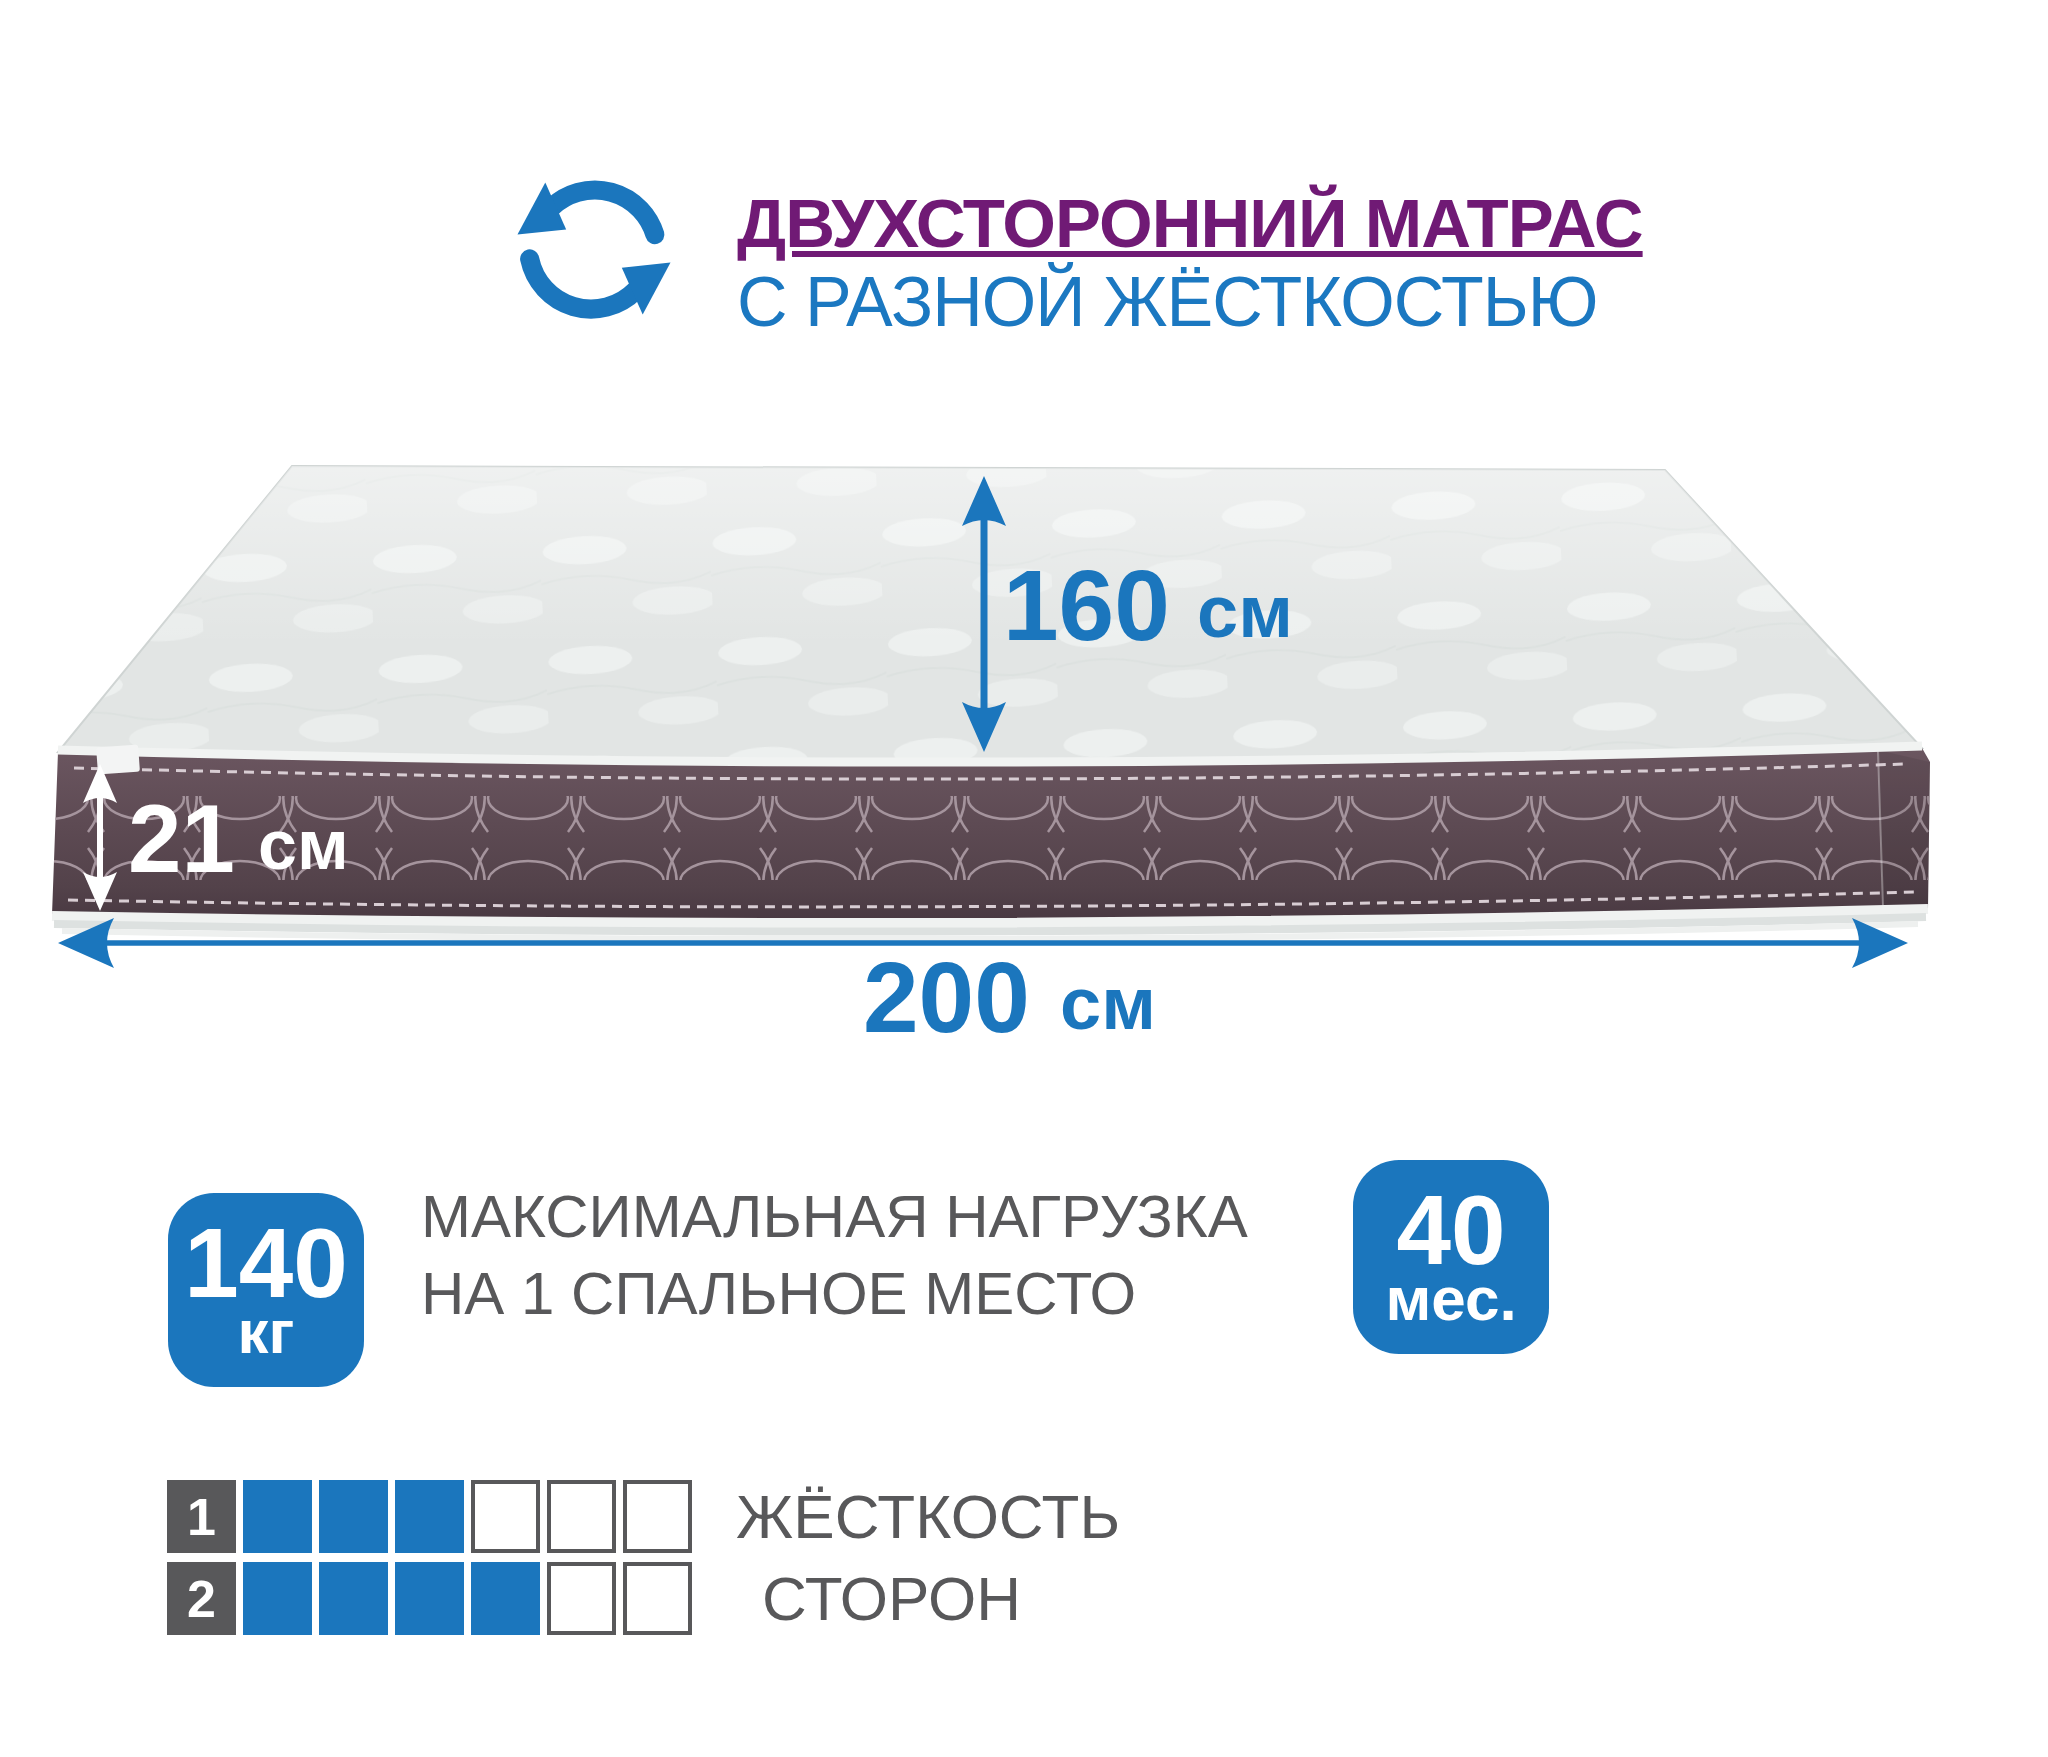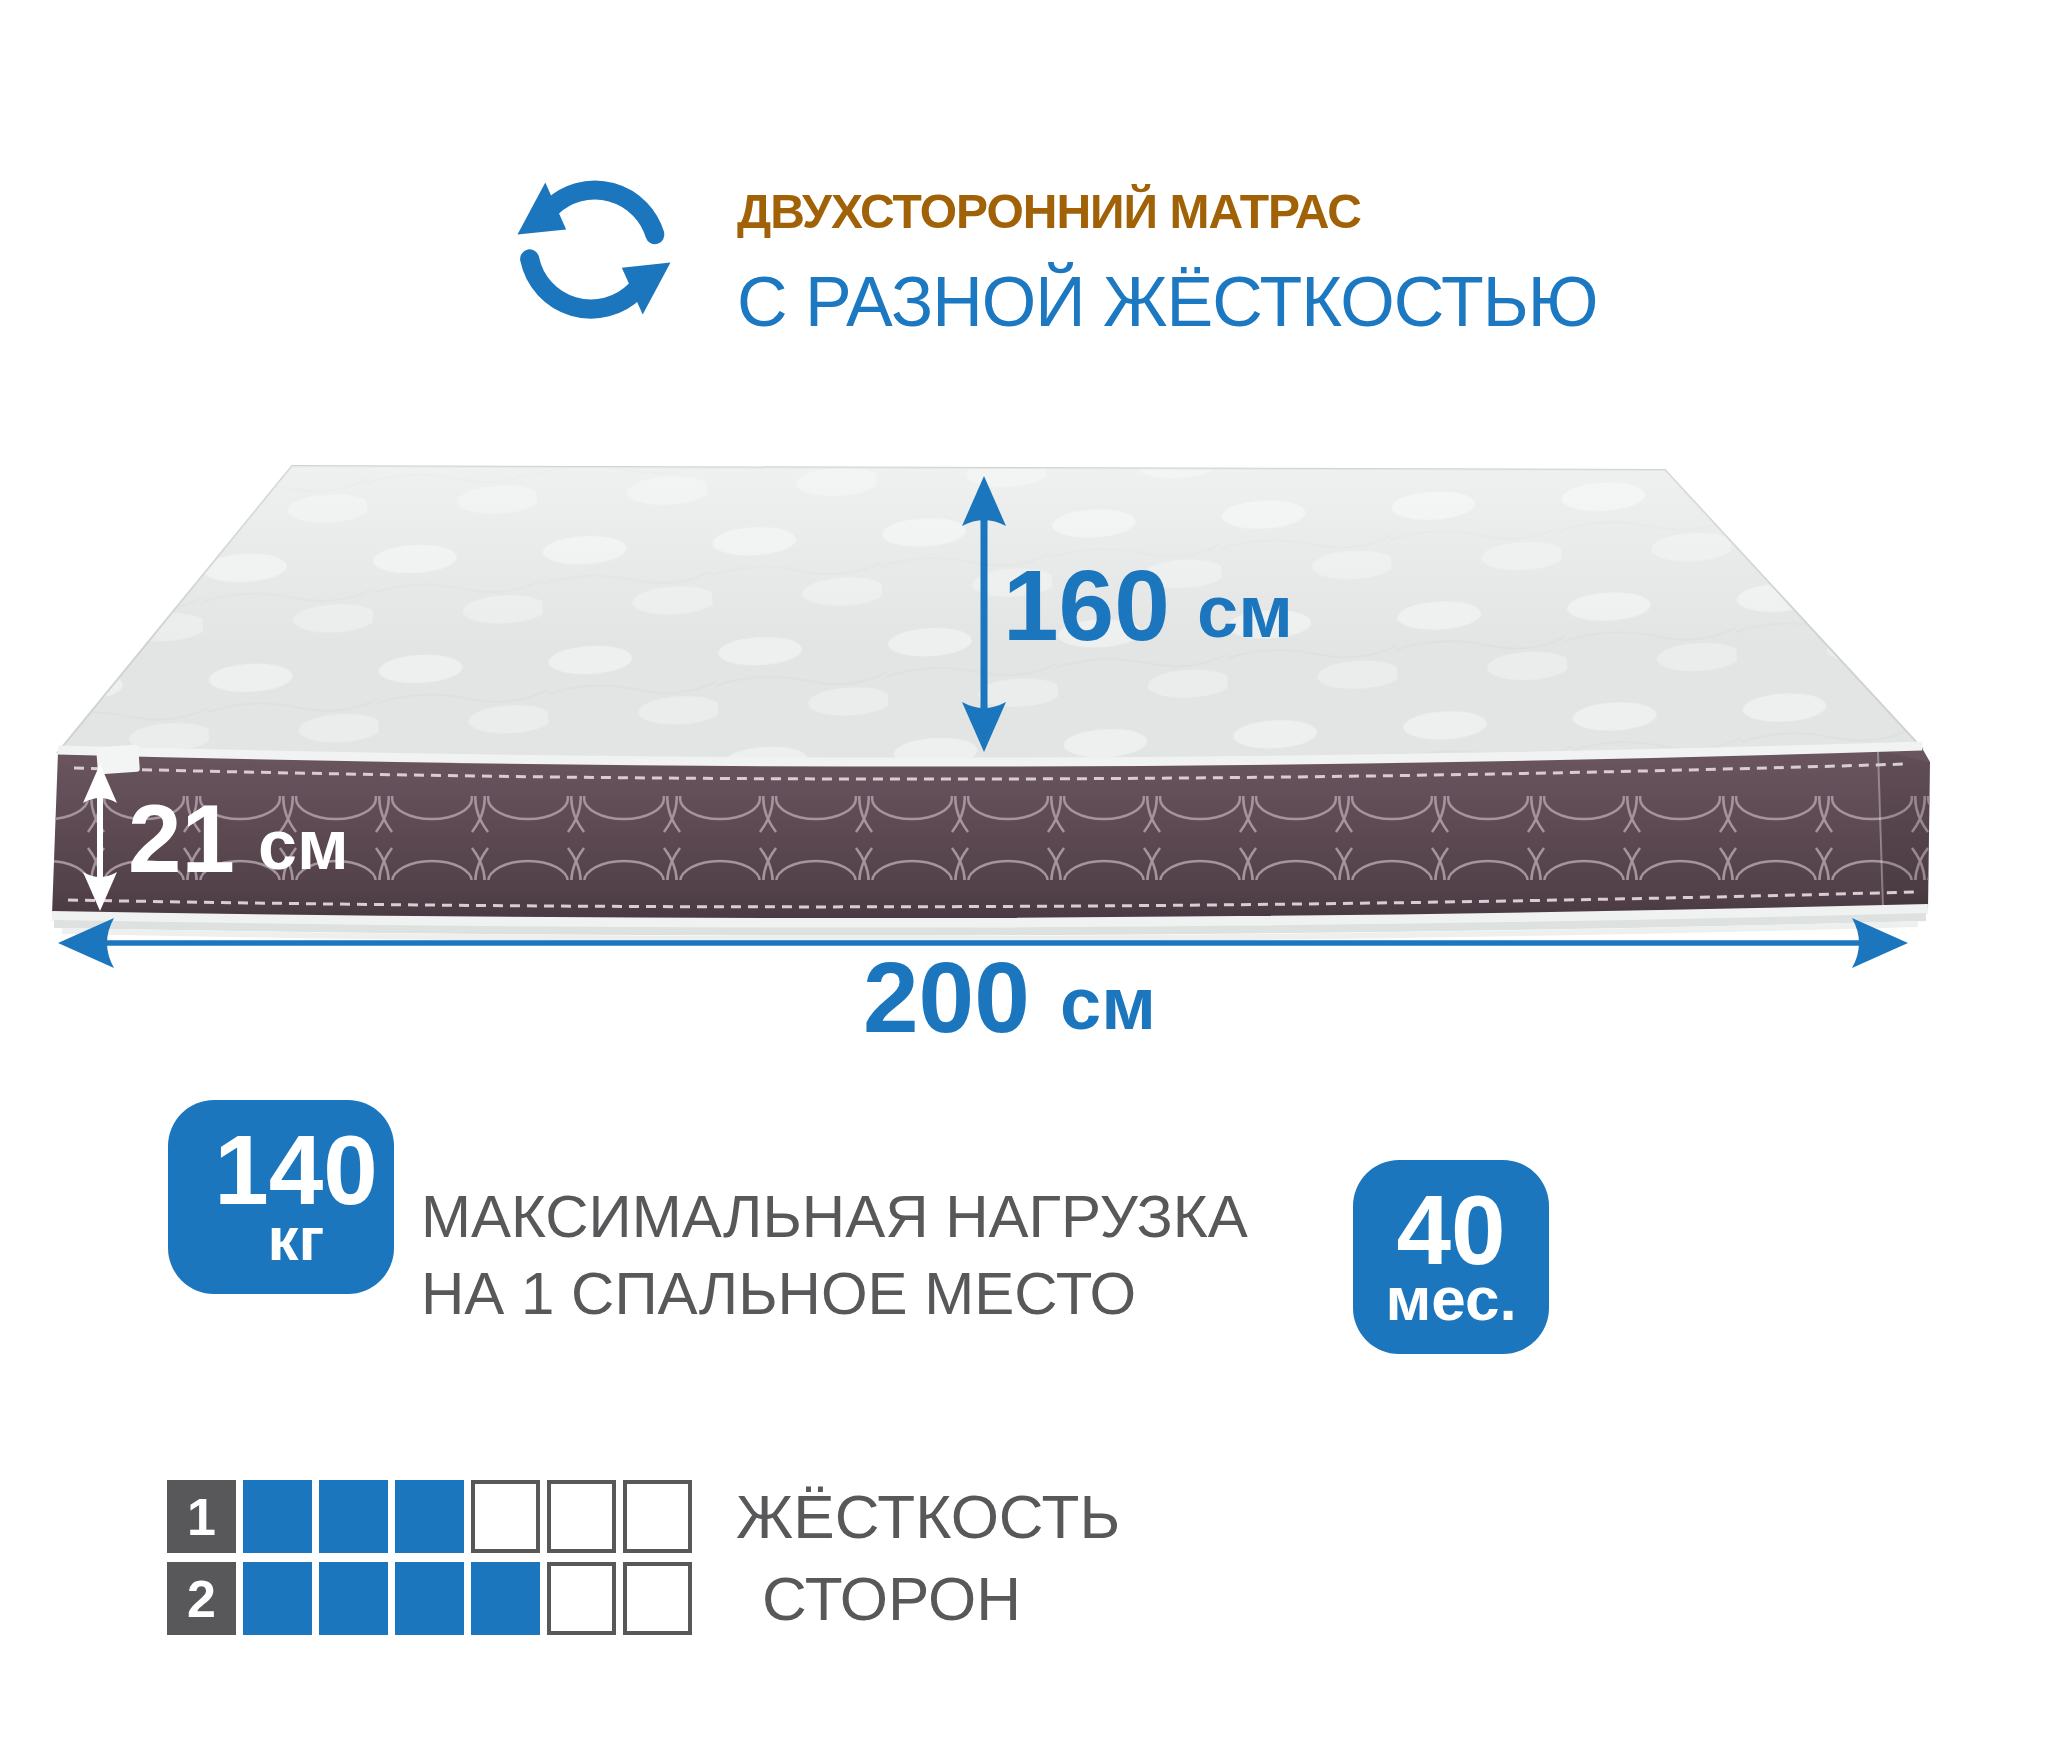--- a/index.html
+++ b/index.html
@@ -1,27 +1,27 @@
 <!DOCTYPE html>
 <html><head>
 <meta charset="utf-8">
 <style>
   html,body{margin:0;padding:0;background:#ffffff;}
   .stage{position:relative;width:2048px;height:1757px;background:#ffffff;overflow:hidden;
          font-family:"Liberation Sans",sans-serif;}
   .abs{position:absolute;}
   
-  .title{left:737px;top:184px;font-size:48px;font-weight:bold;color:#a16207;letter-spacing:-1px;white-space:nowrap;}
+  .title{left:737px;top:184px;font-size:69px;font-weight:bold;color:#701a75;letter-spacing:-1px;white-space:nowrap;text-decoration:underline;}
   .subtitle{left:737px;top:262px;font-size:70px;font-weight:normal;color:#1b78c1;letter-spacing:-1px;white-space:nowrap;}
   
   .badge{width:196px;height:194px;background:#1b76bd;border-radius:46px;color:#ffffff;
          display:flex;flex-direction:column;align-items:center;justify-content:center;gap:10px;}
   .badge .num{font-size:98px;line-height:73px;font-weight:bold;}
   .badge .unit{font-size:62px;line-height:44px;font-weight:bold;}
-  .badge1{left:168px;top:1100px;padding-left:30px;}
+  .badge1{left:168px;top:1193px;}
   .badge2{left:1353px;top:1160px;}
   .feature-label{font-size:60px;line-height:77px;color:#58585a;white-space:nowrap;}
   .fl1{left:393px;top:1178px;margin-left:28px;}
   .fl2{left:1578px;top:1227px;line-height:60px;}
   
   .frow{display:flex;gap:7px;}
   .frow1{left:167px;top:1480px;}
   .frow2{left:167px;top:1562px;}
   .cell,.labelcell{width:69px;height:73px;box-sizing:border-box;flex:0 0 auto;}
   .labelcell{background:#58585a;color:#ffffff;font-size:52px;font-weight:bold;

